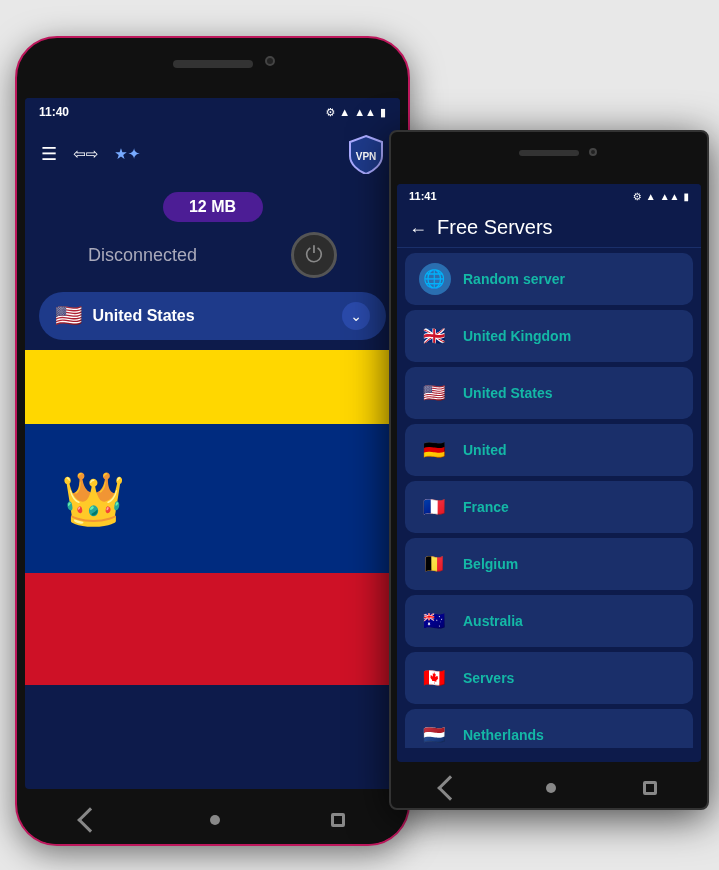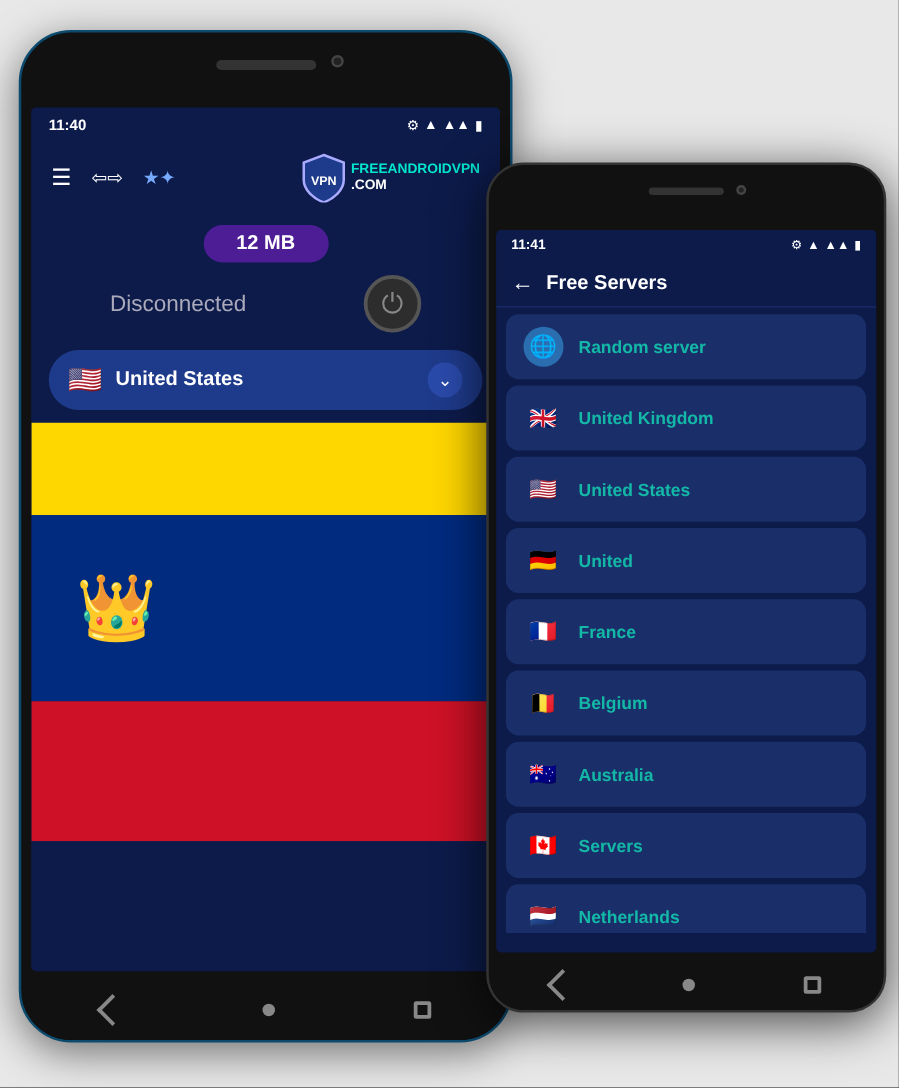--- a/index.html
+++ b/index.html
@@ -17,28 +17,28 @@
     .scene {
       position: relative;
       width: 719px;
       height: 870px;
     }
 
     
     .phone1 {
       position: absolute;
       left: 15px;
-      top: 24px;
+      top: 36px;
       width: 395px;
       height: 810px;
       background: #111;
       border-radius: 42px;
       box-shadow: 0 8px 32px rgba(0,0,0,0.5);
       overflow: hidden;
-      border: 2px solid #0c4a6e;
+      border: 2px solid #be185d;
       padding-left: 14px;
     }
 
     .phone1-screen {
       position: absolute;
       top: 60px;
       left: 8px;
       right: 8px;
       bottom: 55px;
       background: #0d1b4b;
@@ -260,21 +260,21 @@
     }
 
     
     .phone2 {
       position: absolute;
       right: 10px;
       top: 130px;
       width: 320px;
       height: 680px;
       background: #111;
-      border-radius: 30px;
+      border-radius: 8px;
       box-shadow: 0 8px 40px rgba(0,0,0,0.7);
       overflow: hidden;
       border: 2px solid #333;
       z-index: 10;
     }
 
     .phone2-screen {
       position: absolute;
       top: 52px;
       left: 6px;
@@ -309,22 +309,22 @@
       background: #0d1b4b;
       border-bottom: 1px solid #1a2f6a;
     }
     .back-arrow {
       color: #fff;
       font-size: 18px;
       cursor: pointer;
     }
     .p2-title {
       color: #fff;
-      font-size: 16px;
-      font-weight: bold;
+      font-size: 20px;
+      font-weight: normal;
     }
 
     
     .server-list {
       overflow-y: auto;
       height: calc(100% - 78px);
     }
     .server-item {
       display: flex;
       align-items: center;
@@ -422,24 +422,20 @@
         <div class="nav-icons">
           <span class="nav-icon">☰</span>
           <span class="nav-icon" style="font-size:15px;">⇦⇨</span>
           <span class="nav-icon" style="font-size:15px; color:#7af;">★✦</span>
         </div>
         <div class="logo-container">
           <svg class="logo-shield" viewBox="0 0 36 40" fill="none" xmlns="http://www.w3.org/2000/svg">
             <path d="M18 2 L34 8 L34 22 C34 30 26 37 18 40 C10 37 2 30 2 22 L2 8 Z" fill="#1e3a8a" stroke="#aaf" stroke-width="2"></path>
             <text x="18" y="26" text-anchor="middle" fill="white" font-size="10" font-weight="bold">VPN</text>
           </svg>
-          <div class="logo-text">
-            <span style="color:#00e5cc;">FREEANDROIDVPN</span><br>
-            <span style="color:#fff;">.COM</span>
-          </div>
         </div>
       </div>
 
       <div class="stats-row">
         <div class="stat-badge">12 MB</div>
       </div>
 
       <div class="disconnected-row">
         <span class="disconnected-text">Disconnected</span>
         <div class="power-btn">⏻</div>

